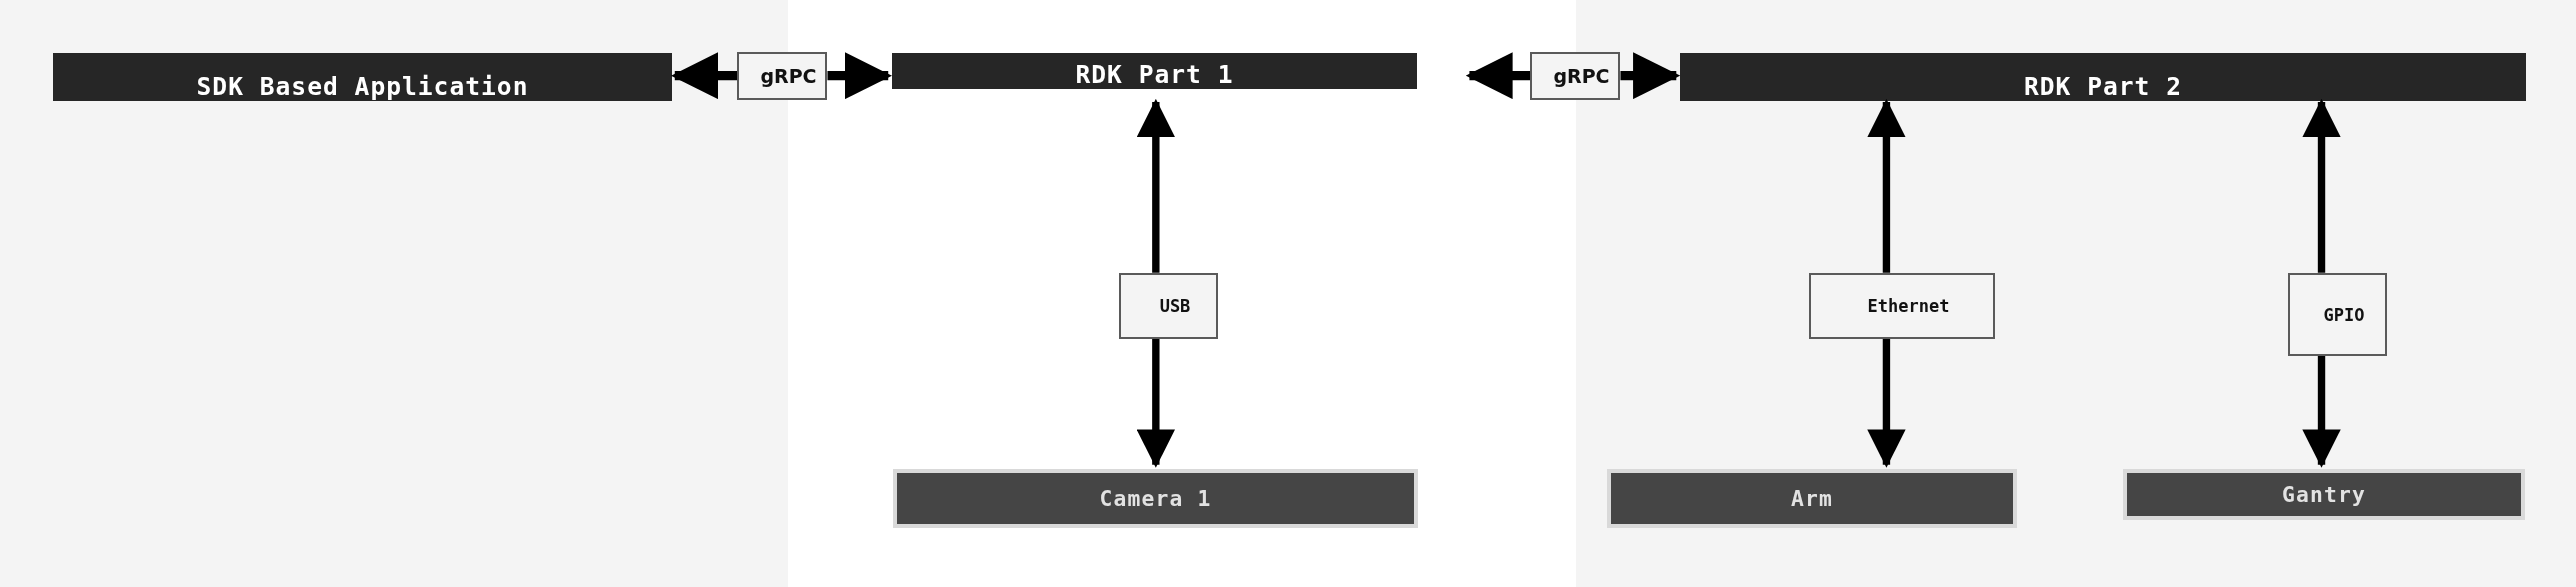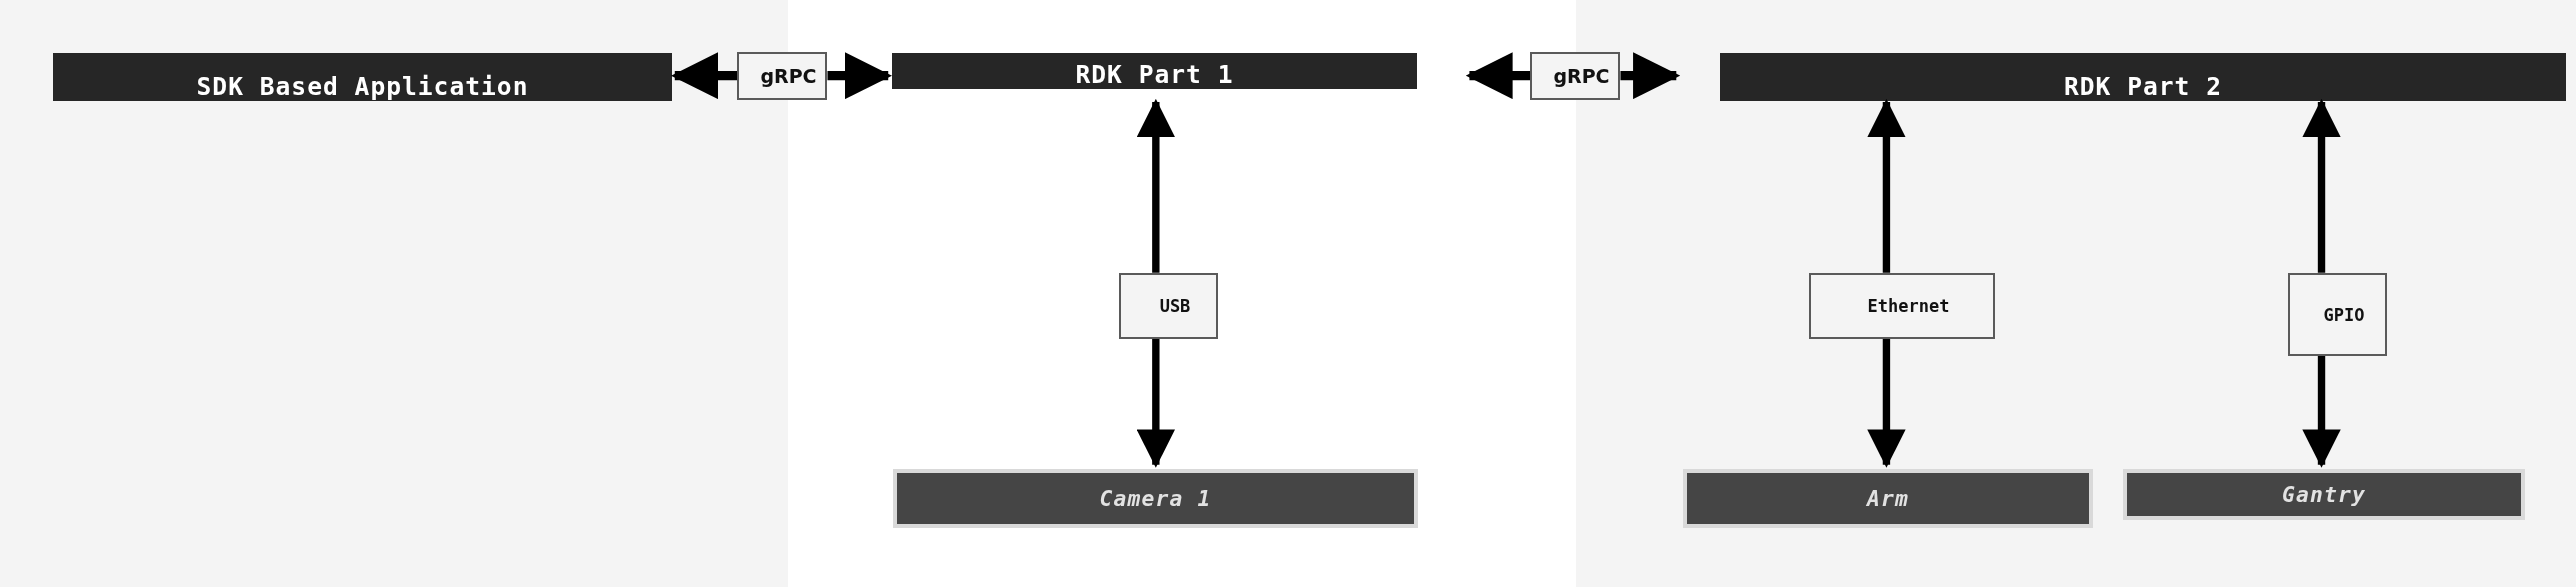--- a/index.html
+++ b/index.html
@@ -31,21 +31,20 @@
     letter-spacing:1px;
     box-sizing:border-box;
   }
 
   
   .node-device{
     position:absolute;
     background:#d9d9d9;
     padding:4.1px;
     box-sizing:border-box;
-    font-style:italic;
   }
   .node-device > .inner{
     width:100%;height:100%;
     background:#454545;
     display:flex;align-items:center;justify-content:center;
     color:#e2e2e2;
     font-family:"DejaVu Sans Mono", monospace;
     font-weight:bold;
     font-size:21.3px;
     letter-spacing:1.2px;
@@ -122,31 +121,31 @@
   </svg>
 
   <div class="node-primary" style="left:53px;top:53px;width:619px;height:48px;">
     <span>SDK Based Application</span>
   </div>
 
   <div class="node-primary" style="left:892px;top:53px;width:525px;height:36px;">
     <span>RDK Part 1</span>
   </div>
 
-  <div class="node-primary" style="left:1680px;top:53px;width:846px;height:48px;margin-left:40px;">
+  <div class="node-primary" style="left:1680px;top:53px;width:846px;height:48px;">
     <span>RDK Part 2</span>
   </div>
 
   <div class="node-device" style="left:893px;top:469px;width:525px;height:59px;">
     <div class="inner">
       <span>Camera 1</span>
     </div>
   </div>
 
-  <div class="node-device" style="left:1683px;top:469px;width:410px;height:59px;">
+  <div class="node-device" style="left:1607px;top:469px;width:410px;height:59px;">
     <div class="inner">
       <span>Arm</span>
     </div>
   </div>
 
   <div class="node-device" style="left:2123px;top:469px;width:402px;height:51px;">
     <div class="inner">
       <span>Gantry</span>
     </div>
   </div>

